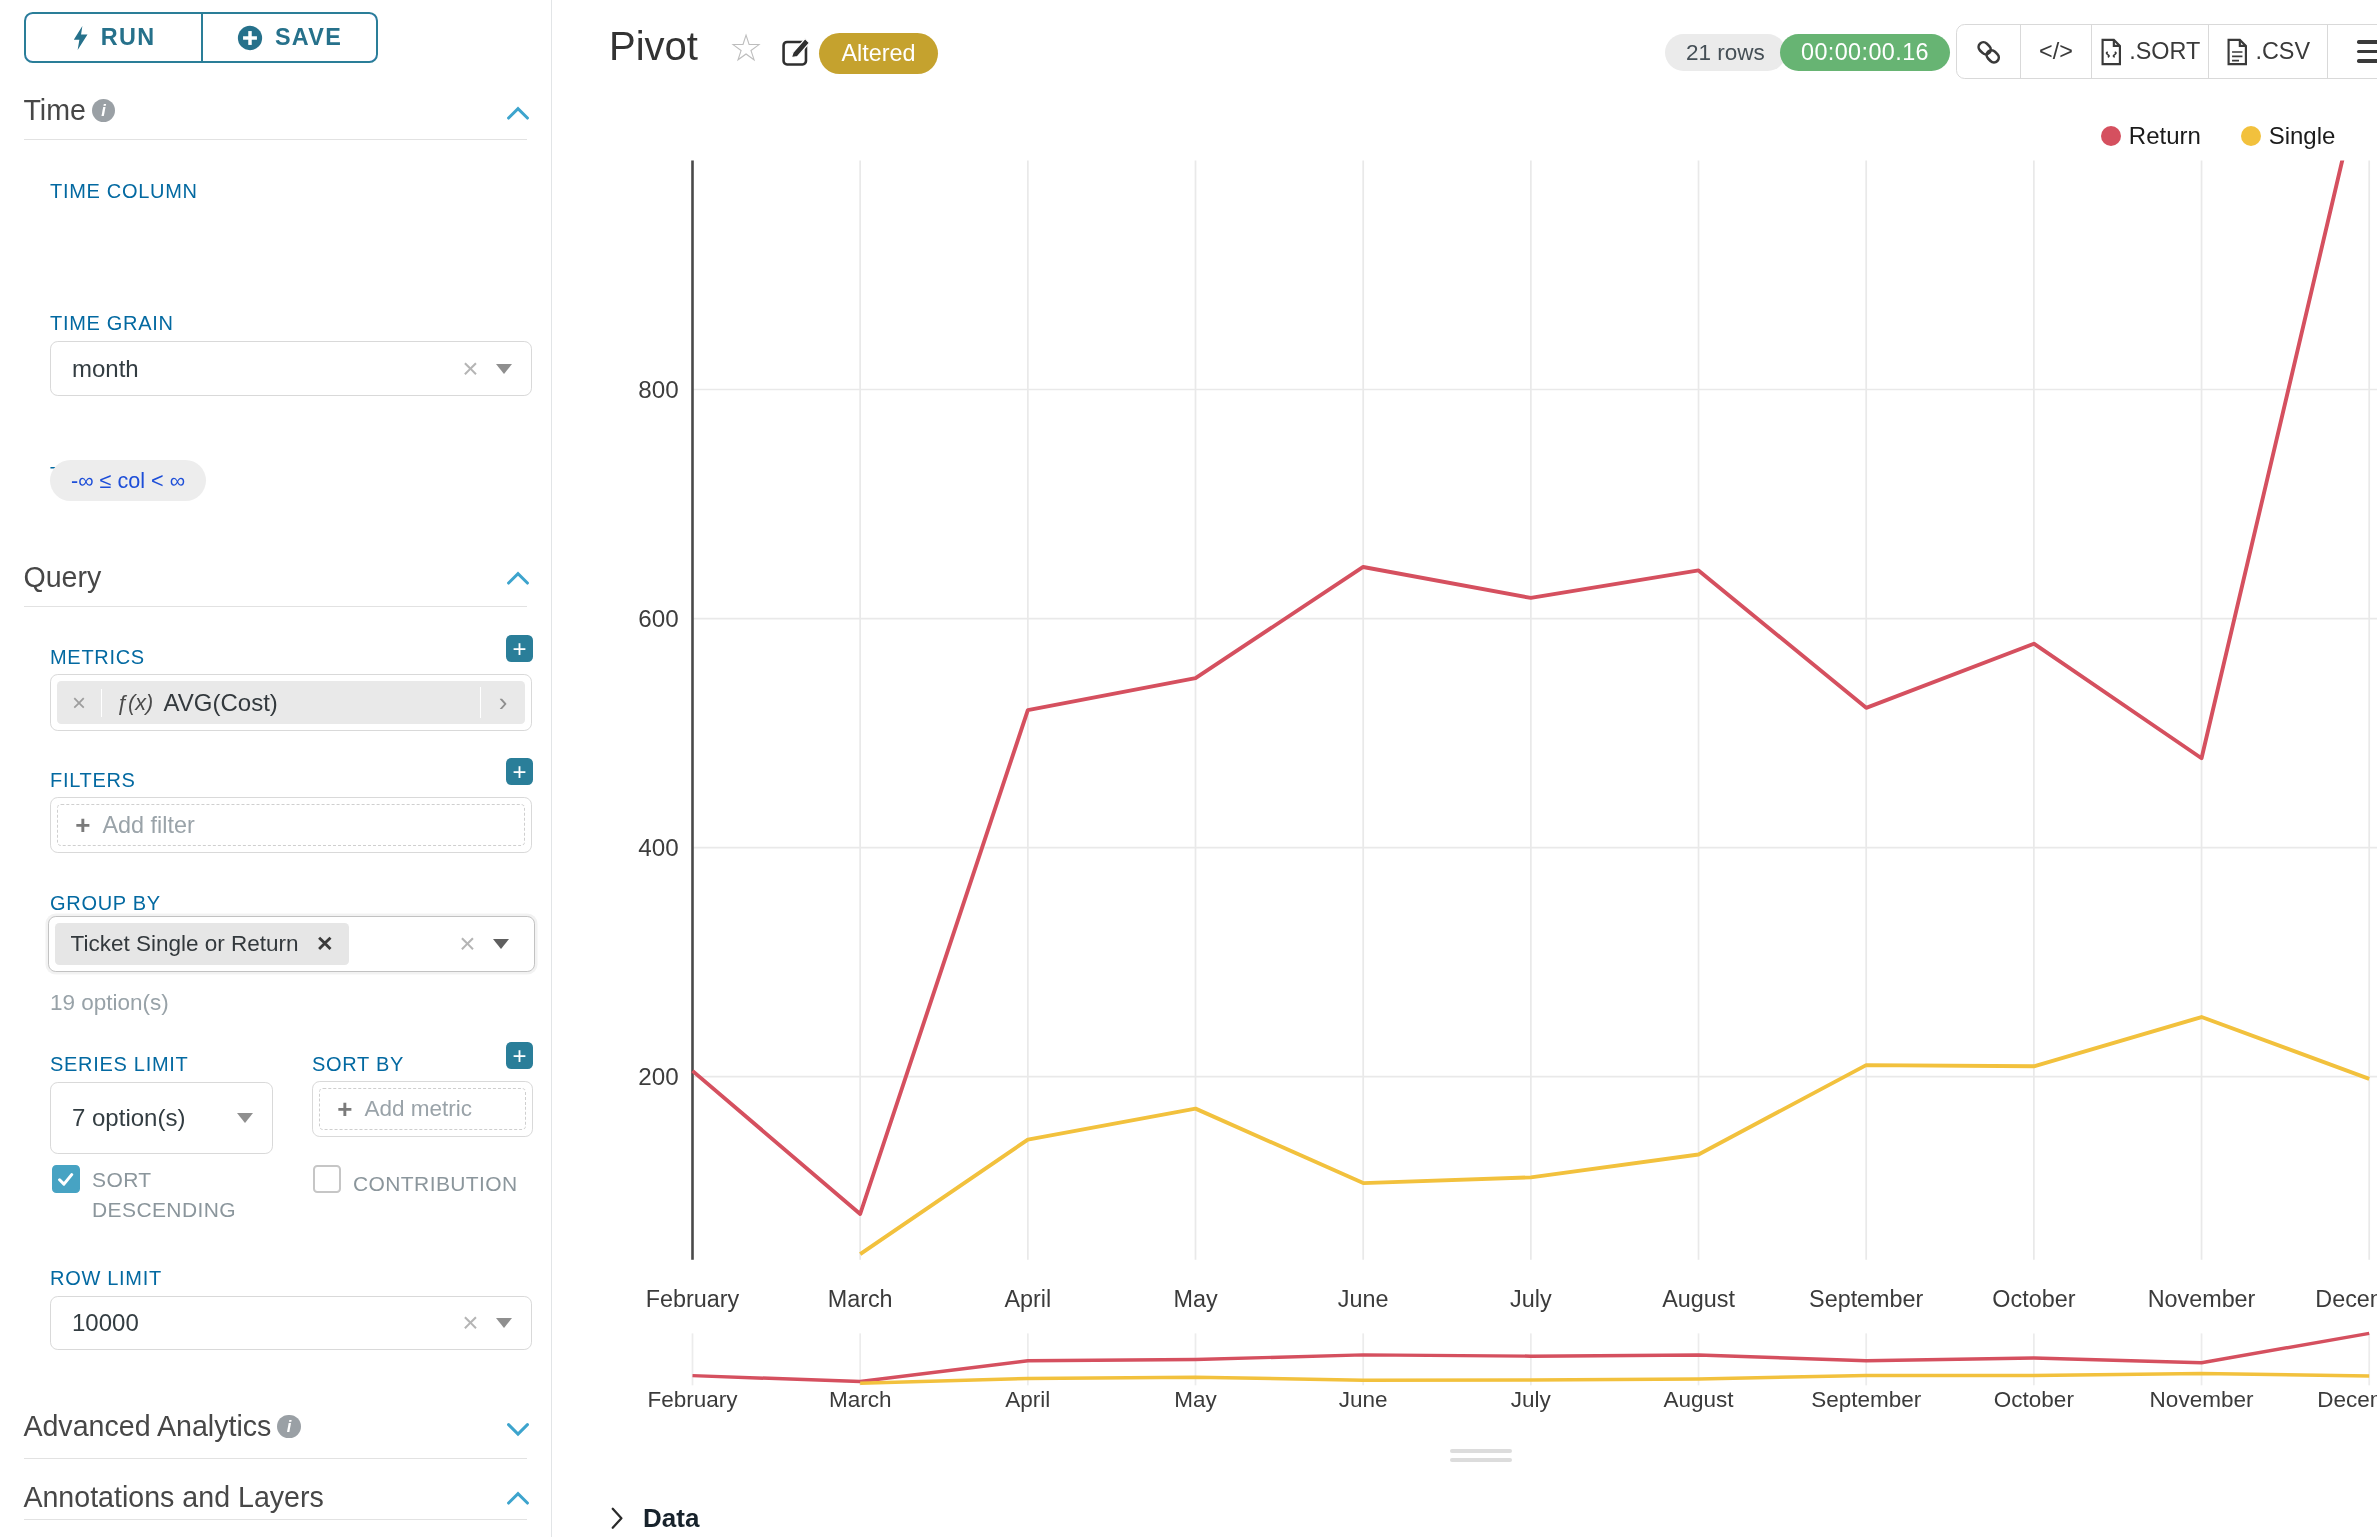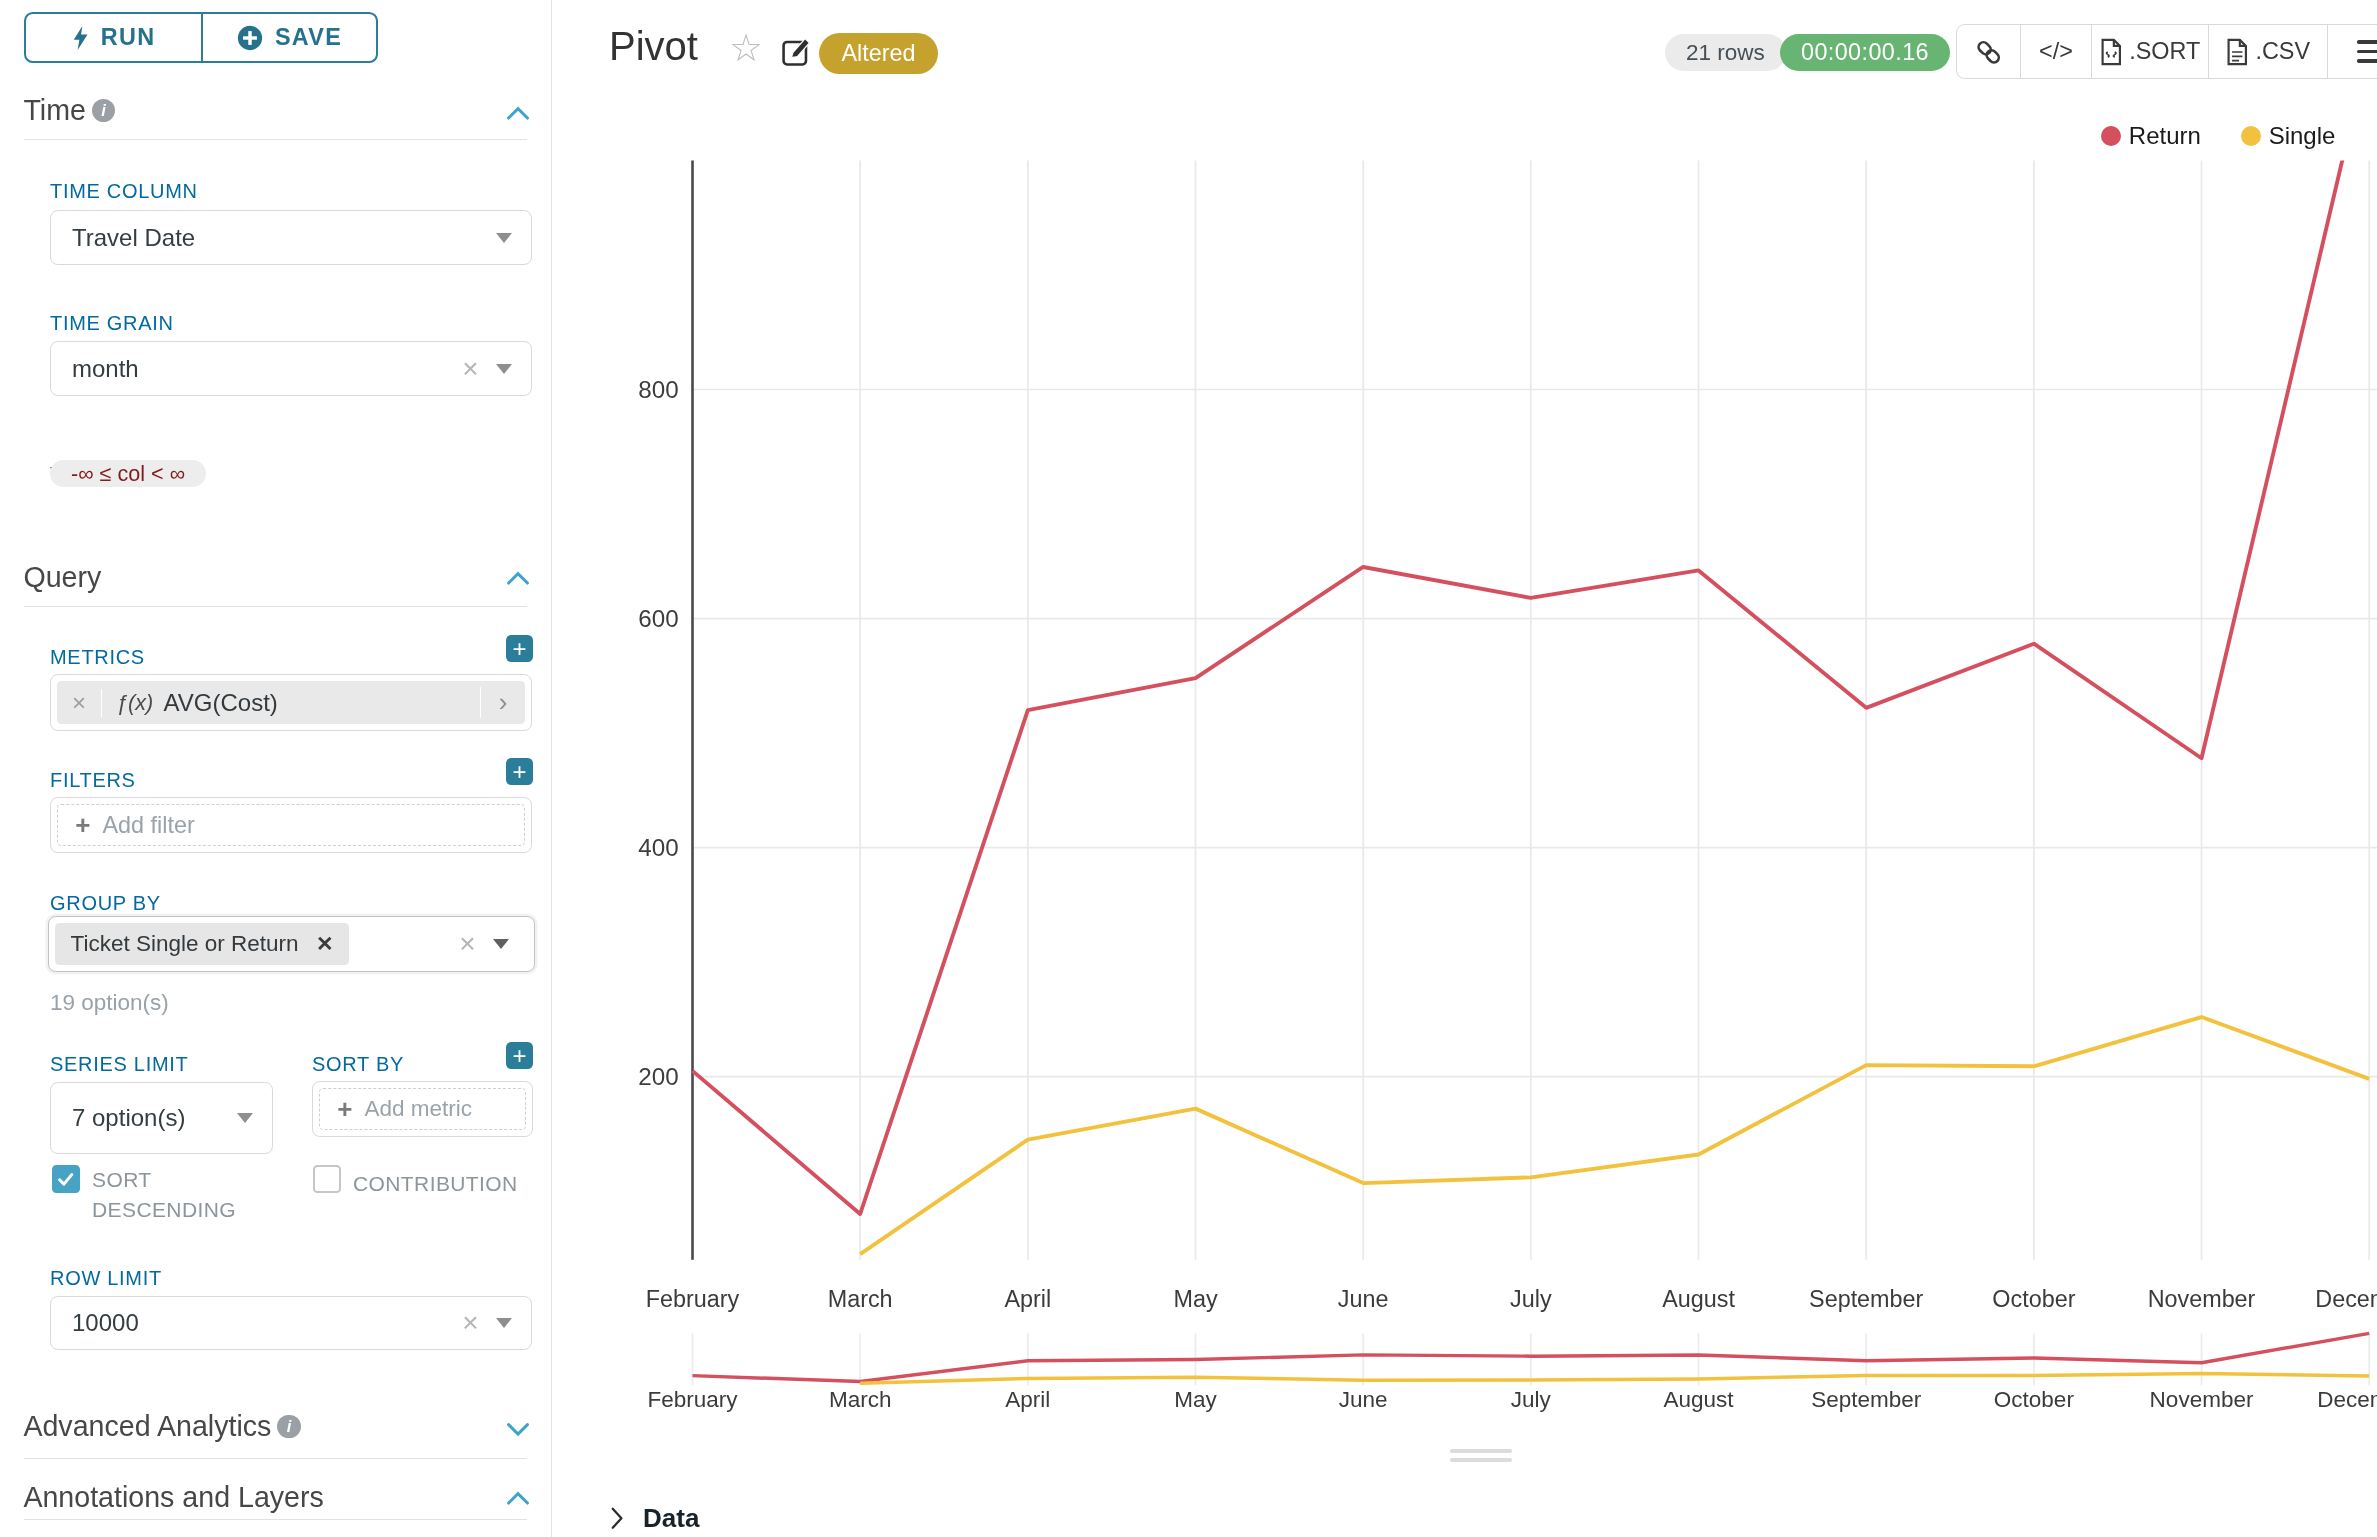--- a/index.html
+++ b/index.html
@@ -17,22 +17,22 @@
     display:inline-flex; align-items:center; justify-content:center; font-style:italic; }
   .divider { position:absolute; left:24px; width:503px; height:1.3px; background:#e2e2e2; }
   .f-label { font-size:20px; color:#0369a1; letter-spacing:0.7px; }
   .select { border:1.3px solid #d9d9d9; border-radius:7.8px; background:#fff; display:flex; align-items:center; }
   .select .val { padding-left:21px; flex:1; font-size:24px; color:#333d42; }
   .clear-x { color:#b5b5b5; font-size:28px; margin-right:17.3px; line-height:1; }
   .caret { width:0; height:0; border-left:8.7px solid transparent; border-right:8.7px solid transparent;
     border-top:10.4px solid #8f8f8f; margin-right:19px; }
   .plus-btn { position:absolute; width:27px; height:27px; border-radius:5.2px; background:#2a7e99; color:#fff;
     display:flex; align-items:center; justify-content:center; font-size:24px; line-height:1; cursor:pointer; }
-  .pill { display:inline-flex; align-items:center; background:#ededed; border-radius:21px; height:27px;
-    padding:0 21px; font-size:21.6px; color:#7f1d1d; }
+  .pill { display:inline-flex; align-items:center; background:#ededed; border-radius:21px; height:41px;
+    padding:0 21px; font-size:21.6px; color:#1d4ed8; }
   .box-outer { border:1.3px solid #d9d9d9; border-radius:7.8px; background:#fff; display:flex; align-items:center; padding:6px; }
   .metric-pill { flex:1; height:43px; background:#e9e9e9; border-radius:4.3px; display:flex; align-items:center; overflow:hidden; }
   .metric-x { width:45px; text-align:center; color:#9e9e9e; font-size:24px; border-right:1.7px solid #fff; }
   .metric-lab { flex:1; padding-left:14px; font-size:24px; color:#33393d; display:flex; gap:10.4px; align-items:center;}
   .fx { font-style:italic; font-size:21.6px; color:#4a4a4a; }
   .metric-ch { width:45px; text-align:center; color:#8f8f8f; font-size:26px; border-left:1.7px solid #fff; }
   .dashed-inner { flex:1; border:1.7px dashed #cfcfcf; border-radius:4.3px; height:42px; display:flex; align-items:center;
     justify-content:flex-start; gap:12px; padding-left:17.3px; font-size:23.4px; color:#9aa3a9; }
   .dashed-inner .p { color:#7b7b7b; font-size:26px; font-weight:bold; }
   .chip { display:inline-flex; align-items:center; gap:17.3px; background:#e6e6e6; border-radius:4.3px; height:42px;
@@ -88,24 +88,20 @@
   <div class="abs sec-h" style="left:23.4px; top:94px;">
     <span>Time</span>
     <span class="info-dot">i</span>
   </div>
   <svg class="abs" style="left:506px; top:106px;" width="24" height="14.7" viewBox="0 0 28 17">
       <polyline points="3,14 14,3 25,14" fill="none" stroke="#3da4cd" stroke-width="3.5" stroke-linecap="round"></polyline>
     </svg>
   <div class="divider" style="top:139px;"></div>
 
   <div class="abs f-label" style="left:50px; top:180px;">TIME COLUMN</div>
-  <div class="abs select" style="left:50px; top:210px; width:482px; height:55px;">
-    <span class="val">Travel Date</span>
-    <span class="caret"></span>
-  </div>
 
   <div class="abs f-label" style="left:50px; top:312px;">TIME GRAIN</div>
   <div class="abs select" style="left:50px; top:341px; width:482px; height:55px;">
     <span class="val">month</span>
     <span class="clear-x">×</span>
     <span class="caret"></span>
   </div>
 
   <div class="abs f-label" style="left:50px; top:435px;margin-top:28px;">TIME RANGE</div>
   <div class="abs pill" style="left:50px; top:460px;">

